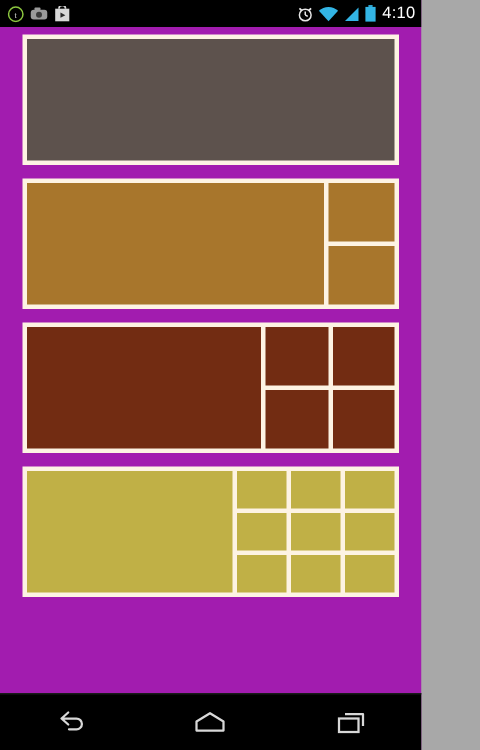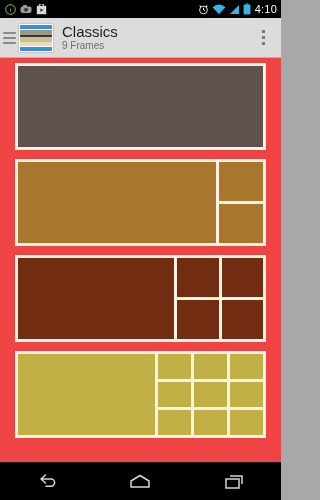--- a/index.html
+++ b/index.html
@@ -181,21 +181,21 @@
     width: 60px;
     height: 38px;
     display: flex;
     align-items: center;
     justify-content: center;
   }
 </style>
 </head>
 <body style="background: rgb(168, 168, 168);">
 
-<div id="screen" style="background: #ef4444;">
+<div id="screen" style="background: #a21caf;">
 
   <div id="status-bar">
     <div class="status-left">
       <span class="status-icon">
         <svg width="11" height="11" viewBox="0 0 11 11">
           <circle cx="5.5" cy="5.5" r="4.8" fill="none" stroke="#8cc63f" stroke-width="1"></circle>
           <text x="5.5" y="8" font-size="6" fill="#cccccc" text-anchor="middle" font-family="Liberation Serif, serif">t</text>
         </svg>
       </span>
       <span class="status-icon">
@@ -236,41 +236,20 @@
       <span class="status-icon">
         <svg width="8" height="12" viewBox="0 0 8 12">
           <rect x="2.6" y="0.4" width="2.8" height="1.2" fill="#33b5e5"></rect>
           <rect x="0.6" y="1.6" width="6.8" height="9.8" fill="#33b5e5"></rect>
         </svg>
       </span>
       <span id="status-clock-text">4:10</span>
     </div>
   </div>
 
-  <div id="action-bar">
-    <div id="drawer-icon">
-      <span></span>
-      <span></span>
-      <span></span>
-    </div>
-    <div id="album-thumb">
-      <div class="thumb-bar"></div>
-      <div class="thumb-photo"></div>
-      <div class="thumb-bar"></div>
-    </div>
-    <div id="album-text">
-      <div id="album-title">Classics</div>
-      <div id="album-subtitle">9 Frames</div>
-    </div>
-    <div id="overflow-button">
-      <i></i>
-      <i></i>
-      <i></i>
-    </div>
-  </div>
 
   <div id="frame-list">
       <div class="frame-card layout-1" style="background: rgb(253, 243, 227);">
         <div class="cell frame-main" style="background: rgb(93, 82, 77);"></div>
       </div>
       <div class="frame-card layout-2" style="background: rgb(253, 243, 227);">
         <div class="cell frame-main" style="background: rgb(168, 118, 44);"></div>
         <div class="frame-side">
           <div class="side-row">
             <div class="cell" style="background: rgb(168, 118, 44);"></div>

